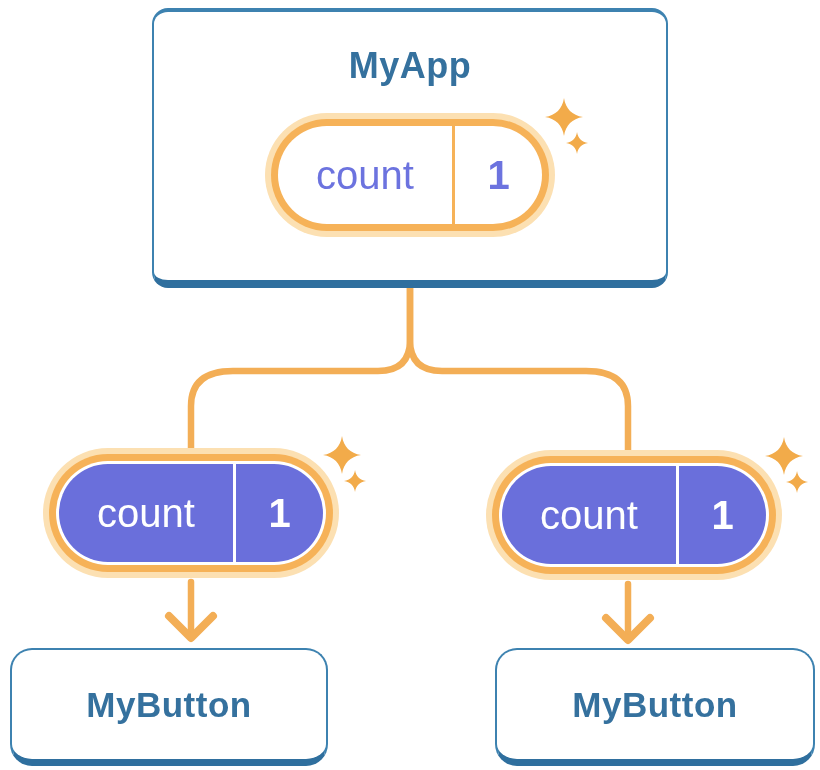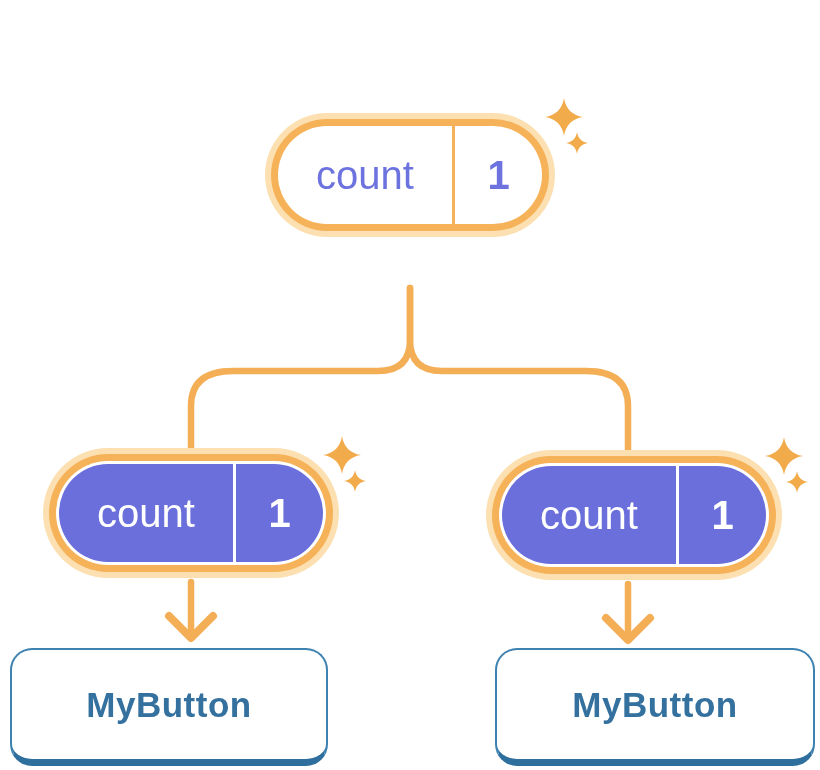--- a/index.html
+++ b/index.html
@@ -54,20 +54,23 @@
 
   <svg class="connectors" width="820" height="770" viewBox="0 0 820 770">
     <path class="line" d="M410,288 L410,340 Q410,371 378,371 L233,371 Q191,371 191,406 L191,452"></path>
     <path class="line" d="M410,288 L410,340 Q410,371 442,371 L586,371 Q628,371 628,406 L628,452"></path>
     <path class="line" d="M191,582 L191,632"></path>
     <path class="arrow" d="M169,616 L191,638 L213,616"></path>
     <path class="line" d="M628,584 L628,634"></path>
     <path class="arrow" d="M606,618 L628,640 L650,618"></path>
   </svg>
 
+  <div class="card card-root">
+    <div class="card-title">MyApp</div>
+  </div>
 
   <div class="pill pill-root">
     <div class="pill-ring">
       <div class="pill-body">
         <div class="seg seg-key">count</div>
         <div class="divider"></div>
         <div class="seg seg-val">1</div>
       </div>
     </div>
   </div>

